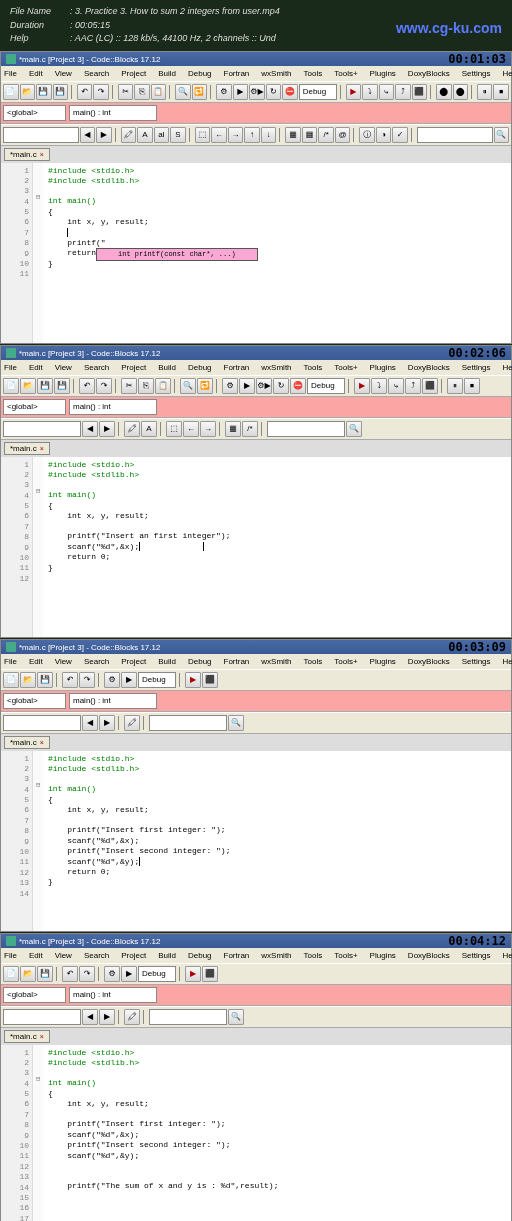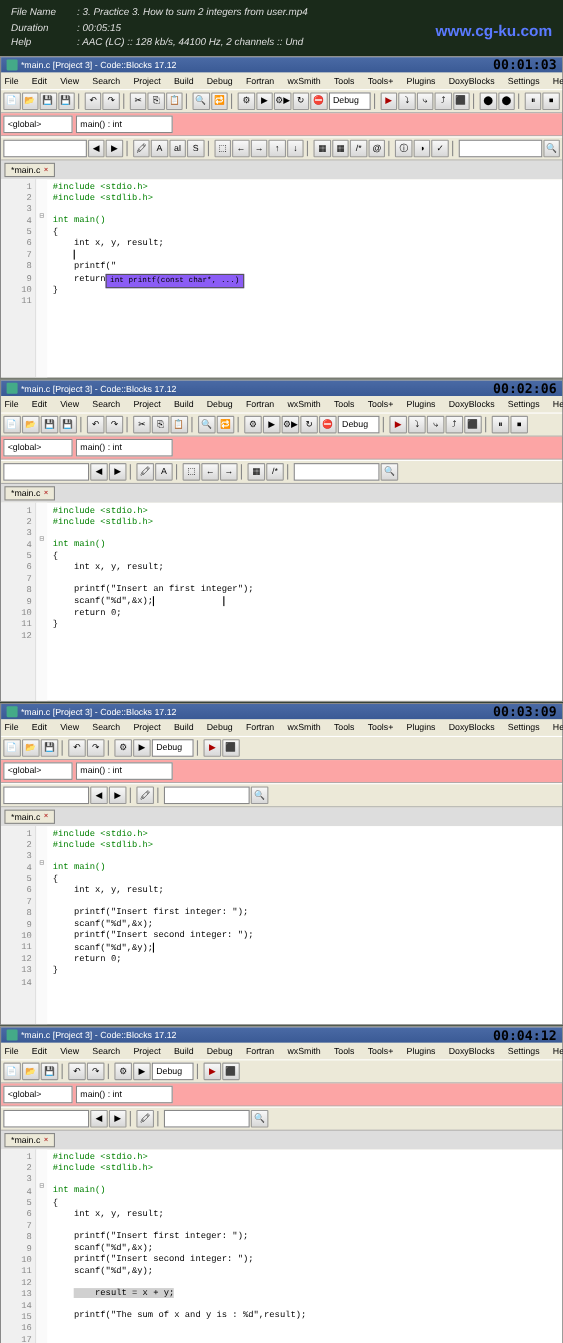--- a/index.html
+++ b/index.html
@@ -21,21 +21,21 @@
 .scope-bar{background:#fca5a5;padding:2px;display:flex;gap:3px;border-bottom:1px solid #aaa}
 .tab-bar{background:#ddd;padding:2px 3px;display:flex;gap:2px}
 .tab{background:#ece9d8;border:1px solid #888;padding:1px 5px;font-size:8px;display:flex;align-items:center;gap:3px}
 .tab-close{color:#a00;font-size:7px}
 .editor{background:#fff;display:flex;min-height:180px;font-family:'Courier New',monospace;font-size:8px}
 .gutter{background:#f0f0f0;width:25px;text-align:right;padding:3px 3px;color:#888;border-right:1px solid #ddd;line-height:1.3}
 .code-area{flex:1;padding:3px 5px;color:#000;line-height:1.3;position:relative}
 .fold-col{width:10px;background:#fafafa;padding:3px 0;line-height:1.3;text-align:center;color:#888;font-size:7px}
 .code-line{min-height:10px;white-space:pre}
 .kw{color:#008000}
-.hint-box{position:absolute;border:1px solid #555;background:#8b5cf6;padding:1px 3px;font-size:7px}
+.hint-box{position:absolute;border:1px solid #555;background:#f9a8d4;padding:1px 21px;font-size:7px}
 .hl-line{background:#d0d0d0;display:inline}
 .cursor{display:inline-block;width:0;border-right:1px solid #000;height:9px;vertical-align:middle}
 </style>
 </head>
 <body>
 
 <div class="info-bar">
   <div class="watermark1">www.cg-ku.com</div>
   <div class="info-row">
       <span class="info-label">File Name</span>
@@ -416,19 +416,18 @@
       <div class="code-line"></div>
       <div class="code-line"><span class="kw">int main()</span></div>
       <div class="code-line">{</div>
       <div class="code-line">    int x, y, result;</div>
       <div class="code-line"></div>
       <div class="code-line">    printf("Insert first integer: ");</div>
       <div class="code-line">    scanf("%d",&amp;x);</div>
       <div class="code-line">    printf("Insert second integer: ");</div>
       <div class="code-line">    scanf("%d",&amp;y);</div>
       <div class="code-line"></div>
-      <div class="code-line">    <span class="hl-line">    result = x + y;</span></div>
       <div class="code-line"></div>
       <div class="code-line">    printf("The sum of x and y is : %d",result);</div>
 
     </div>
   </div>
 </div>
 
 </body></html>

